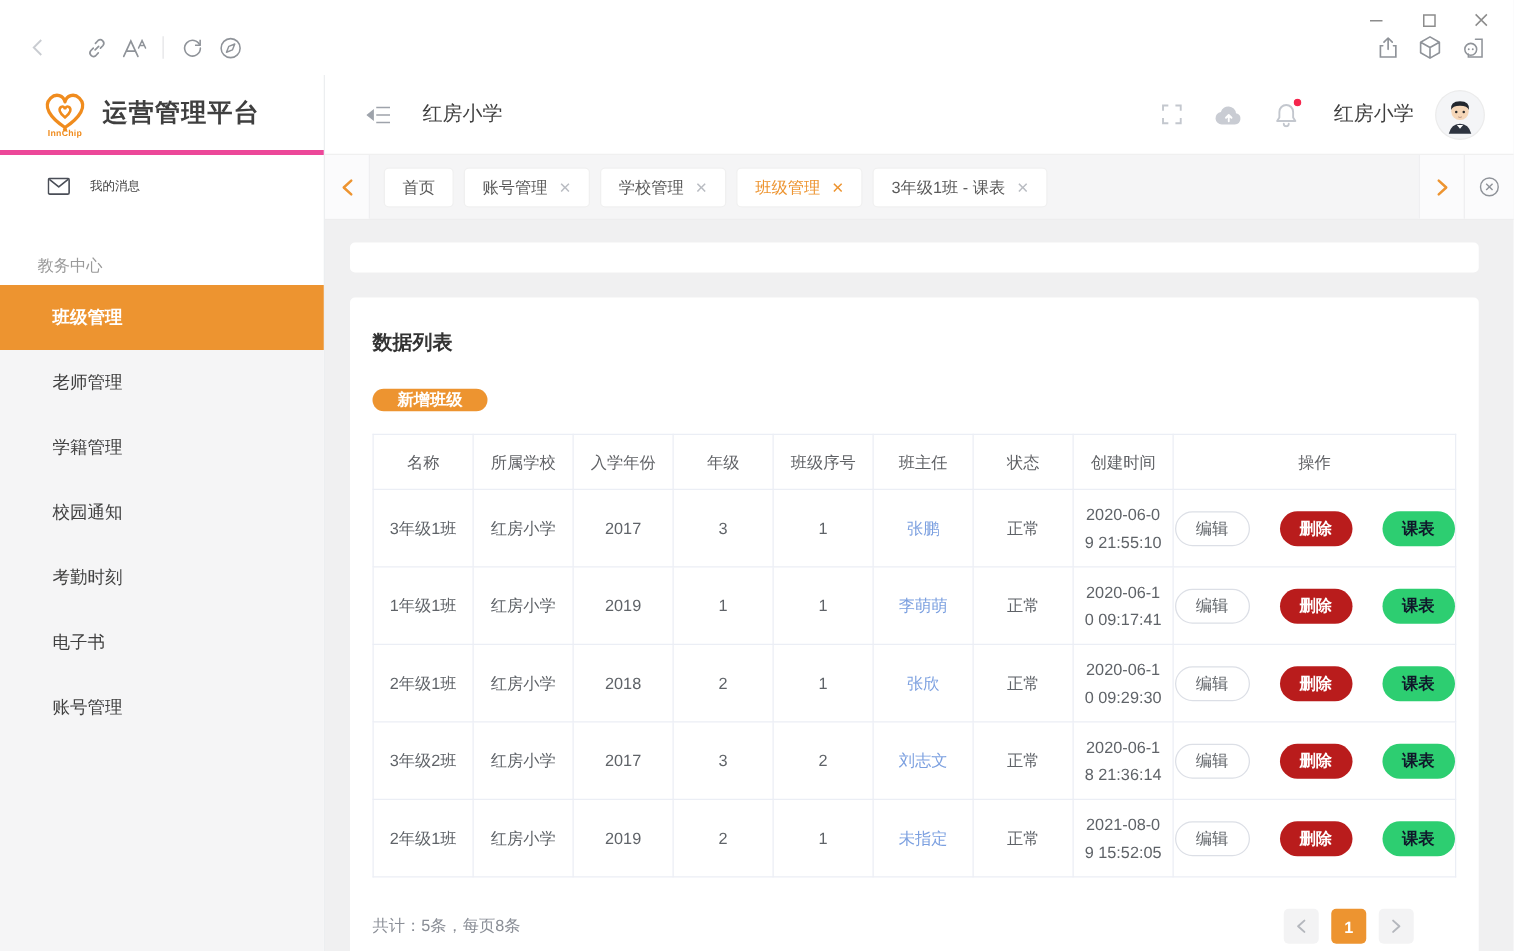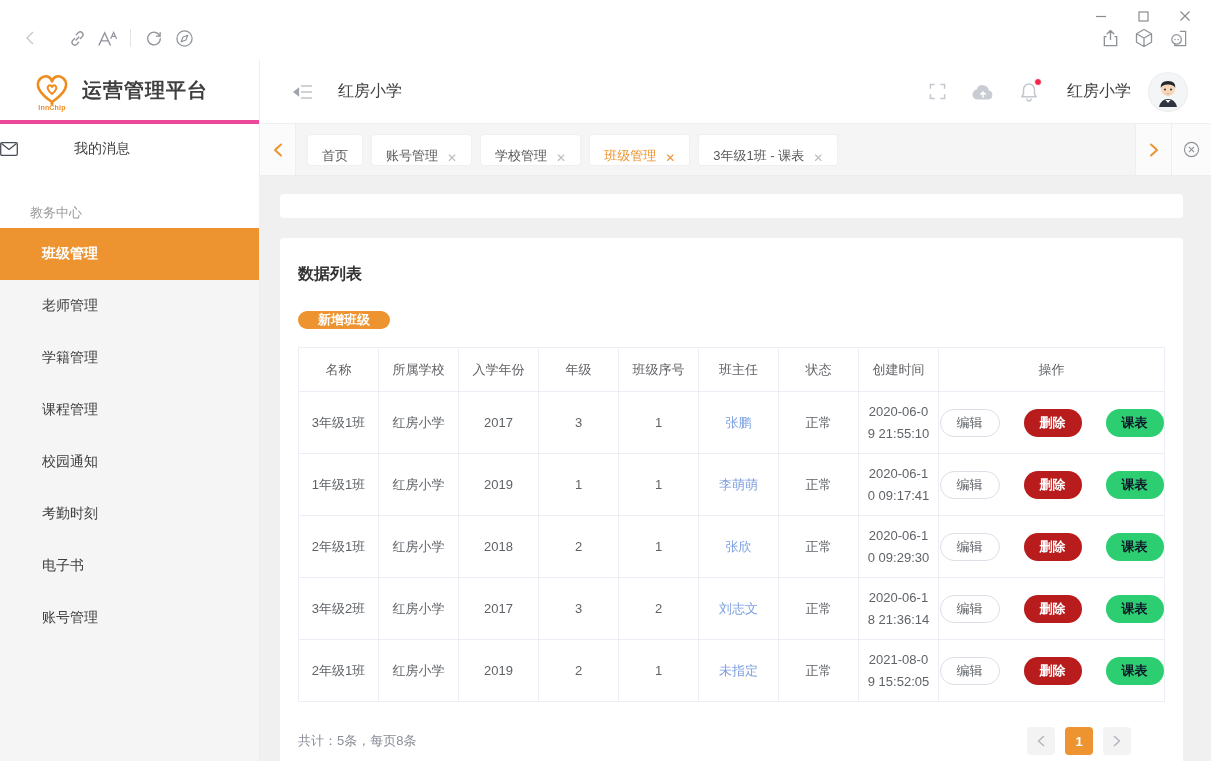--- a/index.html
+++ b/index.html
@@ -22,21 +22,21 @@
   .app { flex:1; display:flex; min-height:0; }
 
   
   .sidebar { width:260px; background:#fff; flex:none; display:flex; flex-direction:column; border-right:1px solid #eceef0; }
   .logo-area { height:64px; display:flex; align-items:center; padding-left:30px; border-bottom:4px solid #ec4899; flex:none; }
   .logo-mark { width:44px; display:flex; flex-direction:column; align-items:center; margin-right:8px; }
   .logo-brand { font-size:7px; font-weight:bold; color:#f08c1e; letter-spacing:.2px; margin-top:-2px; }
   .logo-title { font-size:20px; font-weight:bold; color:#3f3f3f; letter-spacing:1px; }
   .side-scroll { flex:1; display:flex; flex-direction:column; min-height:0; }
   .section-label { font-size:13px; color:#9a9a9a; margin:30px 0 6px 30px; }
-  .menu-item { height:50px; display:flex; align-items:center; font-size:14px; color:#404040; cursor:pointer;gap:40px; }
+  .menu-item { height:50px; display:flex; align-items:center; padding-left:38px; font-size:10px; color:#404040; cursor:pointer; }
   .menu-item .mi-icon { width:18px; height:18px; margin-right:16px; display:flex; align-items:center; justify-content:center; color:#4a4e57; }
   .menu-group { background:#f5f5f6; flex:1; display:flex; flex-direction:column; }
   .menu-parent { height:52px; display:flex; align-items:center; padding-left:38px; padding-right:22px; font-size:14px; cursor:pointer; }
   .menu-parent .mi-label { flex:1; }
   .caret { color:#8f9399; font-size:11px; transform:scaleX(1.4); }
   .submenu-item { height:52px; display:flex; align-items:center; padding-left:42px; font-size:14px; color:#404040; cursor:pointer; }
   .submenu-item.active { background:#ED9430; color:#fff; font-weight:bold; }
 
   
   .main { flex:1; display:flex; flex-direction:column; min-width:0; }
@@ -47,21 +47,21 @@
   .bell-dot { position:absolute; top:-2px; right:-1px; width:8px; height:8px; border-radius:50%; background:#F5264D; border:1.5px solid #fff; }
   .hdr-user { font-size:16px; color:#404040; margin:0 18px 0 26px; cursor:pointer; }
   .avatar { width:38px; height:38px; border-radius:50%; background:#f1f2f4; overflow:hidden; cursor:pointer; flex:none; box-shadow:0 0 0 1px #ececec; }
 
   
   .tab-strip { height:52px; background:#f5f5f6; display:flex; align-items:stretch; flex:none; border-bottom:1px solid #ededee; }
   .tab-nav { width:36px; background:#fbfbfc; display:flex; align-items:center; justify-content:center; color:#ED9430; cursor:pointer; flex:none; }
   .tab-nav.left { border-right:1px solid #efeff1; }
   .tab-nav.right { border-left:1px solid #efeff1; }
   .tabs-area { flex:1; display:flex; align-items:center; gap:10px; padding:0 12px; overflow:hidden; }
-  .tab-chip { height:30px; background:#fff; border-radius:3px; display:flex; align-items:flex-end; padding:0 14px; font-size:13px; color:#595959; cursor:pointer; white-space:nowrap; box-shadow:0 0 0 1px #f0f0f0; }
+  .tab-chip { height:30px; background:#fff; border-radius:3px; display:flex; align-items:center; padding:0 14px; font-size:13px; color:#595959; cursor:pointer; white-space:nowrap; box-shadow:0 0 0 1px #f0f0f0; }
   .tab-chip .tab-close { margin-left:9px; color:#b9bcc2; font-size:12px; cursor:pointer; }
   .tab-chip.active { color:#ED9430; }
   .tab-chip.active .tab-close { color:#ED9430; }
   .tab-closeall { width:40px; background:#fbfbfc; border-left:1px solid #efeff1; display:flex; align-items:center; justify-content:center; color:#8f9399; cursor:pointer; flex:none; }
 
   
   .content { flex:1; padding:18px 28px 0 20px; display:flex; flex-direction:column; min-height:0; }
   .empty-card { height:24px; background:#fff; border-radius:4px; flex:none; }
   .data-card { margin-top:20px; background:#fff; border-radius:4px 4px 0 0; flex:1; padding:0 18px; display:flex; flex-direction:column; min-height:0; }
   .card-title { font-size:16px; font-weight:bold; color:#333; margin-top:26px; }
@@ -192,21 +192,20 @@
           </span>
           <span>我的消息</span>
         </div>
 
         <div class="section-label">教务中心</div>
         <div class="menu-group">
           <div id="submenu">
               <div class="submenu-item active">班级管理</div>
               <div class="submenu-item">老师管理</div>
               <div class="submenu-item">学籍管理</div>
-              <div class="submenu-item">课程管理</div>
               <div class="submenu-item">校园通知</div>
               <div class="submenu-item">考勤时刻</div>
               <div class="submenu-item">电子书</div>
               <div class="submenu-item">账号管理</div>
             </div>
         </div>
       </div>
     </div>
 
     <div class="main">

